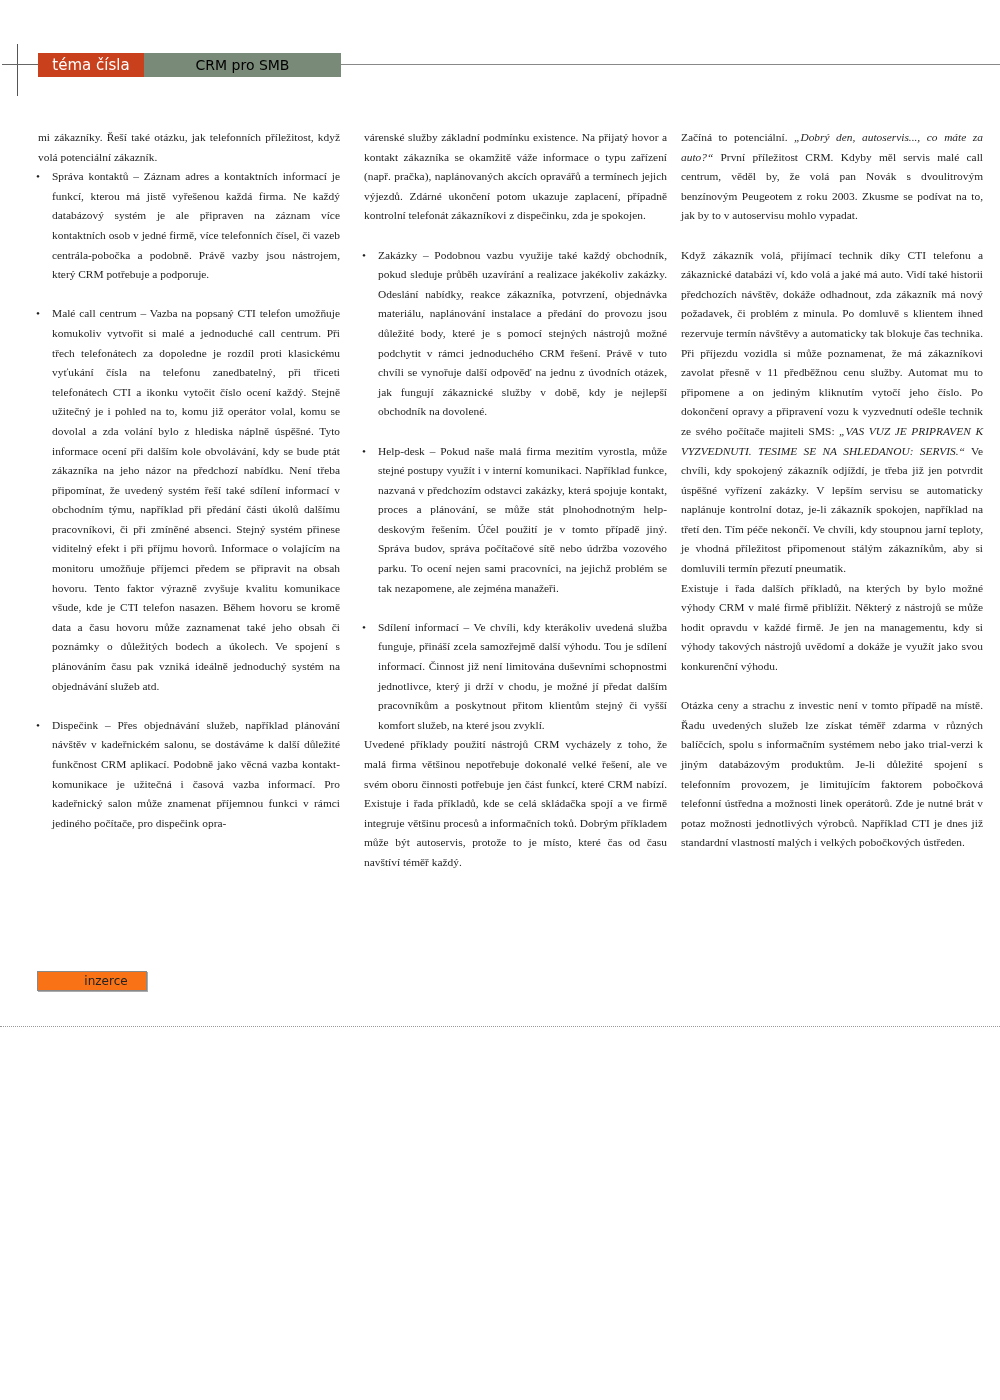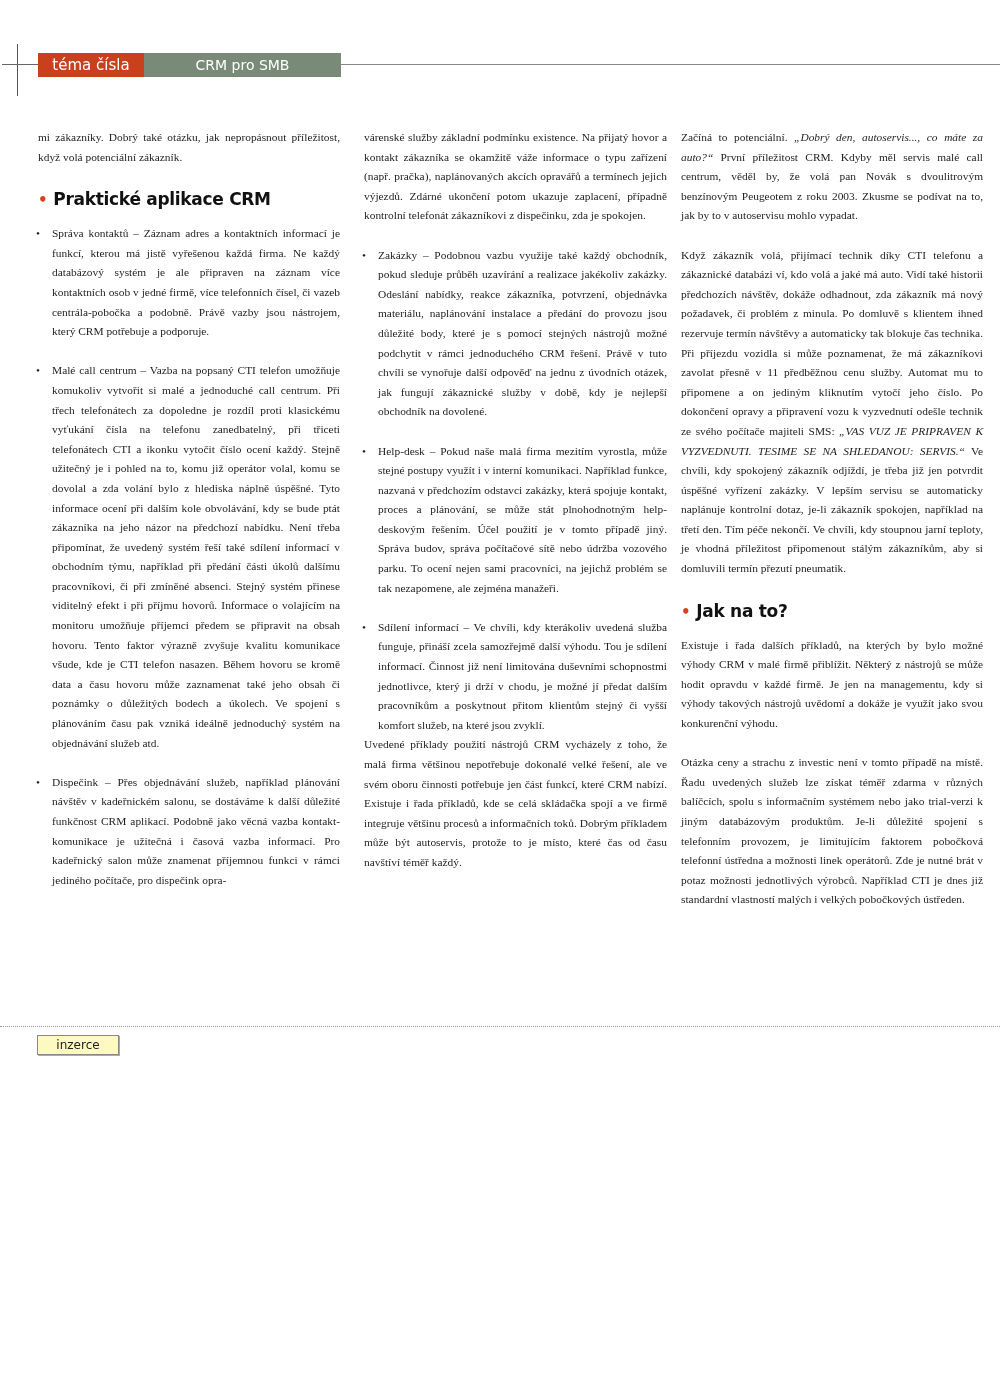--- a/index.html
+++ b/index.html
@@ -4,61 +4,58 @@
 <style>
   html, body { margin: 0; padding: 0; background: #ffffff; }
   body { width: 1000px; height: 1400px; position: relative; overflow: hidden;
          font-family: "Liberation Serif", serif; color: #1e1e1e; }
   .vline { position: absolute; left: 17px; top: 44px; width: 1px; height: 52px; background: #555; }
   .hline-left { position: absolute; left: 2px; top: 64px; width: 36px; height: 1px; background: #666; }
   .hline-right { position: absolute; left: 341px; top: 64px; width: 659px; height: 1px; background: #888; }
   .header-bar { position: absolute; left: 38px; top: 53px; height: 24px; display: flex; }
   .tab-red { background: #c8411c; color: #fff; width: 106px; display: flex; align-items: center;
              justify-content: center; font-family: "DejaVu Sans", sans-serif; font-size: 15px; }
-  .tab-grey { background: #7a8a78; color: #ffffff; width: 197px; display: flex; align-items: center;
+  .tab-grey { background: #7a8a78; color: #000000; width: 197px; display: flex; align-items: center;
               justify-content: center; font-family: "DejaVu Sans", sans-serif; font-size: 14px; }
 
   .col { position: absolute; top: 128px; font-size: 11.4px; line-height: 19.6px; text-align: justify; }
   .col1 { left: 38px; width: 302px; }
   .col2 { left: 364px; width: 303px; }
   .col3 { left: 681px; width: 302px; }
   p { margin: 0; }
   .gap { height: 19.6px; }
   h2 { margin: 20px 0 12px 0; font-family: "DejaVu Sans", sans-serif; font-weight: bold;
        font-size: 17px; letter-spacing: -0.3px; color: #111; line-height: 24px; text-align: left; }
   h2 .dot { color: #d2441e; font-size: 15px; margin-right: 6px; }
   .item { position: relative; padding-left: 14px; }
   .item .bullet { position: absolute; left: -2px; top: 0; }
   .item b { font-weight: normal; }
   i { font-style: italic; }
 
   .footer-line { position: absolute; left: 0; top: 1026px; width: 1000px; height: 0;
                  border-top: 1px dotted #999; }
-  .inzerce { position: absolute; left: 37px; top: 1035px; width: 80px; height: 18px;
-             background: #fef9c3; border: 1px solid #888; box-shadow: 1px 1px 0 #aaa;
+  .inzerce { position: absolute; left: 37px; top: 971px; width: 80px; height: 18px;
+             background: #f97316; border: 1px solid #888; box-shadow: 1px 1px 0 #aaa;
              font-family: "DejaVu Sans", sans-serif; font-size: 12px; color: #222;
-             display: flex; align-items: center; justify-content: center; }
+             display: flex; align-items: center; justify-content: center; padding-left: 28px; }
 </style>
 </head>
 <body>
 
 <div class="vline"></div>
 <div class="hline-left"></div>
 <div class="hline-right"></div>
 
 <div class="header-bar">
   <div class="tab-red">téma čísla</div>
   <div class="tab-grey">CRM pro SMB</div>
 </div>
 
 <div class="col col1">
-  <p>mi zákazníky. Dobrý také otázku, jak nepropásnout příležitost, když volá potenciální zákazník.</p>
-  <h2>
-    <span class="dot">•</span><span>Praktické aplikace CRM</span>
-  </h2>
+  <p>mi zákazníky. Řeší také otázku, jak telefonních příležitost, když volá potenciální zákazník.</p>
   <div class="item">
     <span class="bullet">•</span>
     <b>Správa kontaktů</b><span> – Záznam adres a kontaktních informací je funkcí, kterou má jistě vyřešenou každá firma. Ne každý databázový systém je ale připraven na záznam více kontaktních osob v jedné firmě, více telefonních čísel, či vazeb centrála-pobočka a podobně. Právě vazby jsou nástrojem, který CRM potřebuje a podporuje.</span>
   </div>
   <div class="gap"></div>
   <div class="item">
     <span class="bullet">•</span>
     <b>Malé call centrum</b><span> – Vazba na popsaný CTI telefon umožňuje komukoliv vytvořit si malé a jednoduché call centrum. Při třech telefonátech za dopoledne je rozdíl proti klasickému vyťukání čísla na telefonu zanedbatelný, při třiceti telefonátech CTI a ikonku vytočit číslo ocení každý. Stejně užitečný je i pohled na to, komu již operátor volal, komu se dovolal a zda volání bylo z hlediska náplně úspěšné. Tyto informace ocení při dalším kole obvolávání, kdy se bude ptát zákazníka na jeho názor na předchozí nabídku. Není třeba připomínat, že uvedený systém řeší také sdílení informací v obchodním týmu, například při předání části úkolů dalšímu pracovníkovi, či při zmíněné absenci. Stejný systém přinese viditelný efekt i při příjmu hovorů. Informace o volajícím na monitoru umožňuje příjemci předem se připravit na obsah hovoru. Tento faktor výrazně zvyšuje kvalitu komunikace všude, kde je CTI telefon nasazen. Během hovoru se kromě data a času hovoru může zaznamenat také jeho obsah či poznámky o důležitých bodech a úkolech. Ve spojení s plánováním času pak vzniká ideálně jednoduchý systém na objednávání služeb atd.</span>
   </div>
   <div class="gap"></div>
@@ -85,22 +82,19 @@
     <span class="bullet">•</span>
     <b>Sdílení informací</b><span> – Ve chvíli, kdy kterákoliv uvedená služba funguje, přináší zcela samozřejmě další výhodu. Tou je sdílení informací. Činnost již není limitována duševními schopnostmi jednotlivce, který ji drží v chodu, je možné jí předat dalším pracovníkům a poskytnout přitom klientům stejný či vyšší komfort služeb, na které jsou zvyklí.</span>
   </div>
   <p>Uvedené příklady použití nástrojů CRM vycházely z toho, že malá firma většinou nepotřebuje dokonalé velké řešení, ale ve svém oboru činnosti potřebuje jen část funkcí, které CRM nabízí. Existuje i řada příkladů, kde se celá skládačka spojí a ve firmě integruje většinu procesů a informačních toků. Dobrým příkladem může být autoservis, protože to je místo, které čas od času navštíví téměř každý.</p>
 </div>
 
 <div class="col col3">
   <p><span>Začíná to potenciální. </span><i>„Dobrý den, autoservis..., co máte za auto?“</i><span> První příležitost CRM. Kdyby měl servis malé call centrum, věděl by, že volá pan Novák s dvoulitrovým benzínovým Peugeotem z roku 2003. Zkusme se podívat na to, jak by to v autoservisu mohlo vypadat.</span></p>
   <div class="gap"></div>
   <p><span>Když zákazník volá, přijímací technik díky CTI telefonu a zákaznické databázi ví, kdo volá a jaké má auto. Vidí také historii předchozích návštěv, dokáže odhadnout, zda zákazník má nový požadavek, či problém z minula. Po domluvě s klientem ihned rezervuje termín návštěvy a automaticky tak blokuje čas technika. Při příjezdu vozidla si může poznamenat, že má zákazníkovi zavolat přesně v 11 předběžnou cenu služby. Automat mu to připomene a on jediným kliknutím vytočí jeho číslo. Po dokončení opravy a připravení vozu k vyzvednutí odešle technik ze svého počítače majiteli SMS: </span><i>„VAS VUZ JE PRIPRAVEN K VYZVEDNUTI. TESIME SE NA SHLEDANOU: SERVIS.“</i><span> Ve chvíli, kdy spokojený zákazník odjíždí, je třeba již jen potvrdit úspěšné vyřízení zakázky. V lepším servisu se automaticky naplánuje kontrolní dotaz, je-li zákazník spokojen, například na třetí den. Tím péče nekončí. Ve chvíli, kdy stoupnou jarní teploty, je vhodná příležitost připomenout stálým zákazníkům, aby si domluvili termín přezutí pneumatik.</span></p>
-  <h2>
-    <span class="dot">•</span><span>Jak na to?</span>
-  </h2>
   <p>Existuje i řada dalších příkladů, na kterých by bylo možné výhody CRM v malé firmě přiblížit. Některý z nástrojů se může hodit opravdu v každé firmě. Je jen na managementu, kdy si výhody takových nástrojů uvědomí a dokáže je využít jako svou konkurenční výhodu.</p>
   <div class="gap"></div>
   <p>Otázka ceny a strachu z investic není v tomto případě na místě. Řadu uvedených služeb lze získat téměř zdarma v různých balíčcích, spolu s informačním systémem nebo jako trial-verzi k jiným databázovým produktům. Je-li důležité spojení s telefonním provozem, je limitujícím faktorem pobočková telefonní ústředna a možnosti linek operátorů. Zde je nutné brát v potaz možnosti jednotlivých výrobců. Například CTI je dnes již standardní vlastností malých i velkých pobočkových ústředen.</p>
 </div>
 
 <div class="footer-line"></div>
 <div class="inzerce">inzerce</div>
 
 </body></html>

